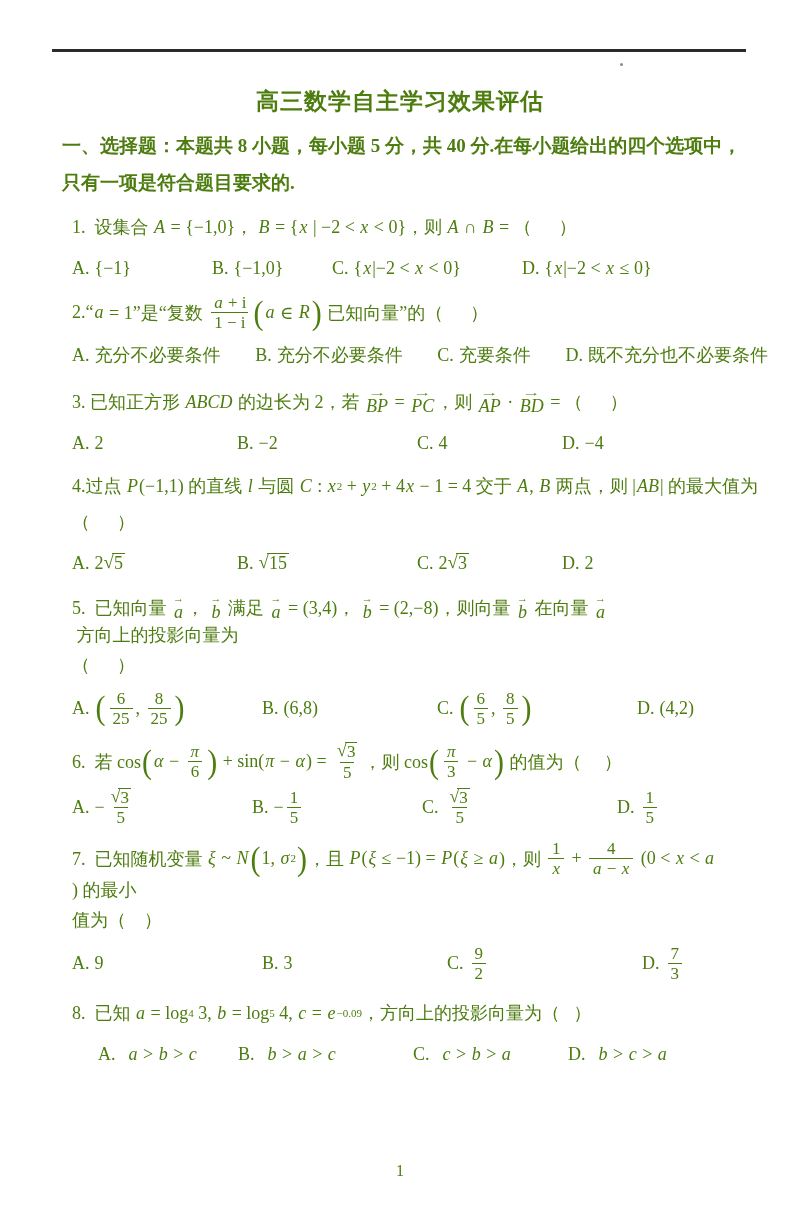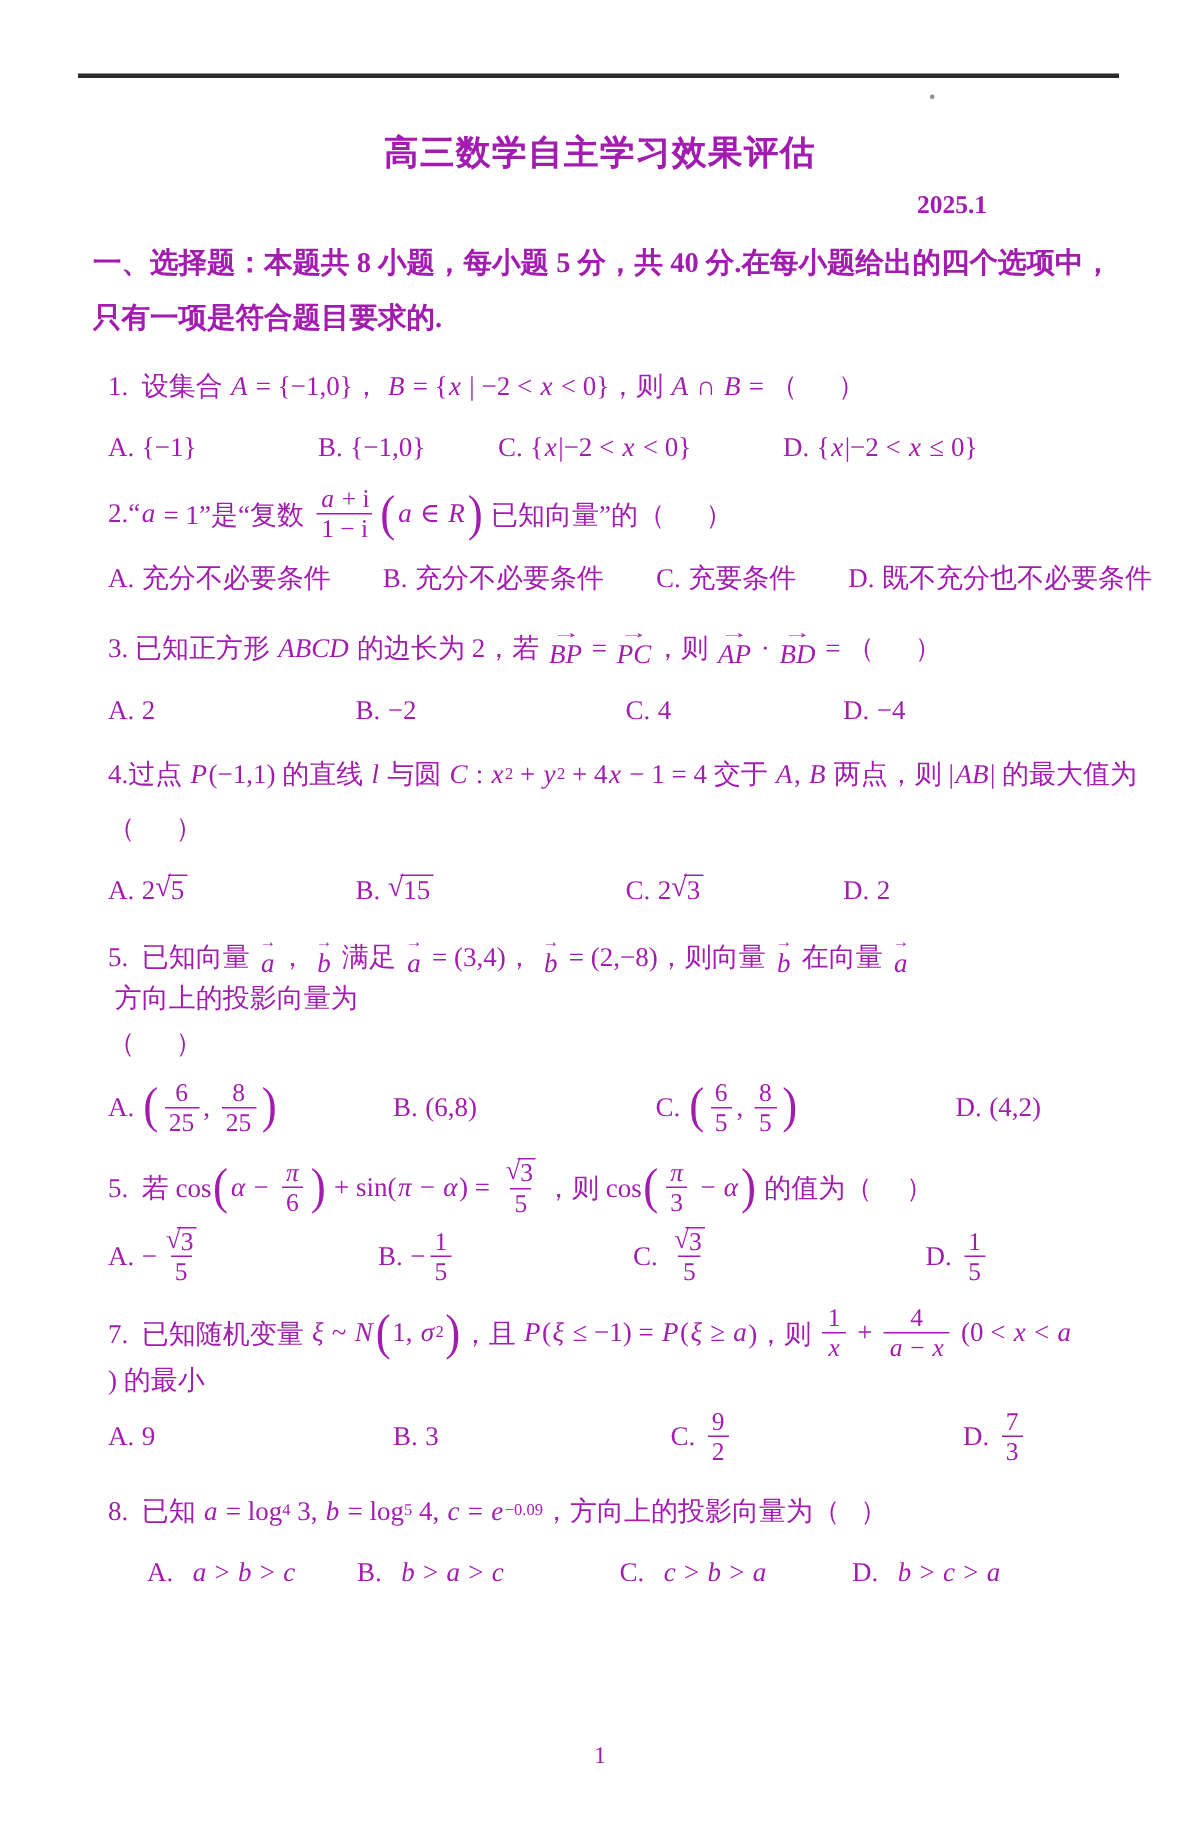--- a/index.html
+++ b/index.html
@@ -1,16 +1,16 @@
 <!DOCTYPE html>
 <html><head>
 <meta charset="utf-8">
 <style>
   html,body{margin:0;padding:0;background:#ffffff;}
-  .sheet{position:relative;width:800px;height:1217px;background:#fff;color:#a21caf;
+  .sheet{position:relative;width:800px;height:1217px;background:#fff;color:#4d7c0f;
          font-family:"Liberation Serif","DejaVu Serif",serif;font-size:18px;overflow:hidden;}
   .top-rule{position:absolute;left:52px;right:54px;top:49px;border-top:3px solid #2b2b2b;}
   .stray-dot{position:absolute;left:620px;top:63px;width:3px;height:3px;background:#8a8a8a;border-radius:50%;}
   .title{margin:0;padding-top:86px;text-align:center;
          font-family:"Liberation Sans","DejaVu Sans",sans-serif;font-size:23px;font-weight:700;letter-spacing:1px;}
   .date{margin-top:10px;padding-right:142px;text-align:right;font-weight:700;font-size:17px;}
   .sec{margin:10px 58px 0 62px;font-weight:700;font-size:19px;line-height:37px;}
   .questions{margin:8px 32px 0 72px;}
   .q{margin-top:8px;}
   .q-3{margin-top:12px}.q-5{margin-top:14px}.q-6{margin-top:14px}.q-7{margin-top:12px}.q-8{margin-top:12px}
@@ -44,21 +44,20 @@
   .og8 .lbl{margin-right:12px;}
   .pagenum{position:absolute;left:0;right:0;top:1162px;text-align:center;font-size:16px;}
 </style>
 </head>
 <body>
 
 <div class="sheet">
   <div class="top-rule"></div>
   <div class="stray-dot"></div>
   <h1 class="title">高三数学自主学习效果评估</h1>
-  <div class="date">2025.1</div>
   <div class="sec">
     <div class="secline">一、选择题：本题共 8 小题，每小题 5 分，共 40 分.在每小题给出的四个选项中，</div>
     <div class="secline">只有一项是符合题目要求的.</div>
   </div>
   <div id="questions" class="questions">
       <div class="q q-1">
         <div class="mline stem">
           <span class="t">1.  设集合 </span>
           <span class="it">A</span>
           <span class="t"> = </span>
@@ -338,21 +337,21 @@
             <span class="bp">)</span>
           </div>
           <div class="opt">
             <span class="lbl">D.</span>
             <span class="t">(4,2)</span>
           </div>
         </div>
       </div>
       <div class="q q-6">
         <div class="mline stem">
-          <span class="t">5.  若 cos</span>
+          <span class="t">6.  若 cos</span>
           <span class="bp">(</span>
           <span class="it">α</span>
           <span class="t"> − </span>
           <span class="frac">
             <span class="num">
               <span class="it">π</span>
             </span>
             <span class="den">
               <span class="t">6</span>
             </span>
@@ -484,20 +483,23 @@
               <span class="t"> − </span>
               <span class="it">x</span>
             </span>
           </span>
           <span class="t"> (0 &lt; </span>
           <span class="it">x</span>
           <span class="t"> &lt; </span>
           <span class="it">a</span>
           <span class="t">) 的最小</span>
         </div>
+        <div class="mline stem">
+          <span class="t">值为（    ）</span>
+        </div>
         <div class="ogrid og7 opts">
           <div class="opt">
             <span class="lbl">A.</span>
             <span class="t">9</span>
           </div>
           <div class="opt">
             <span class="lbl">B.</span>
             <span class="t">3</span>
           </div>
           <div class="opt">

